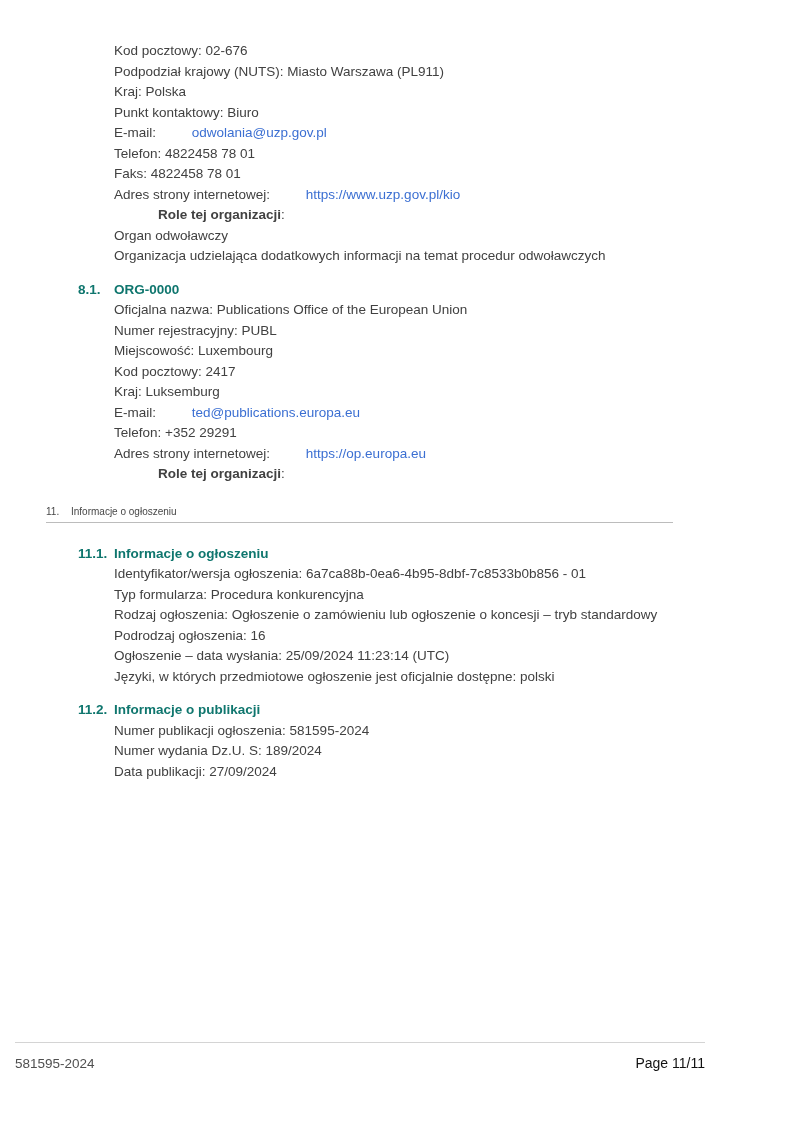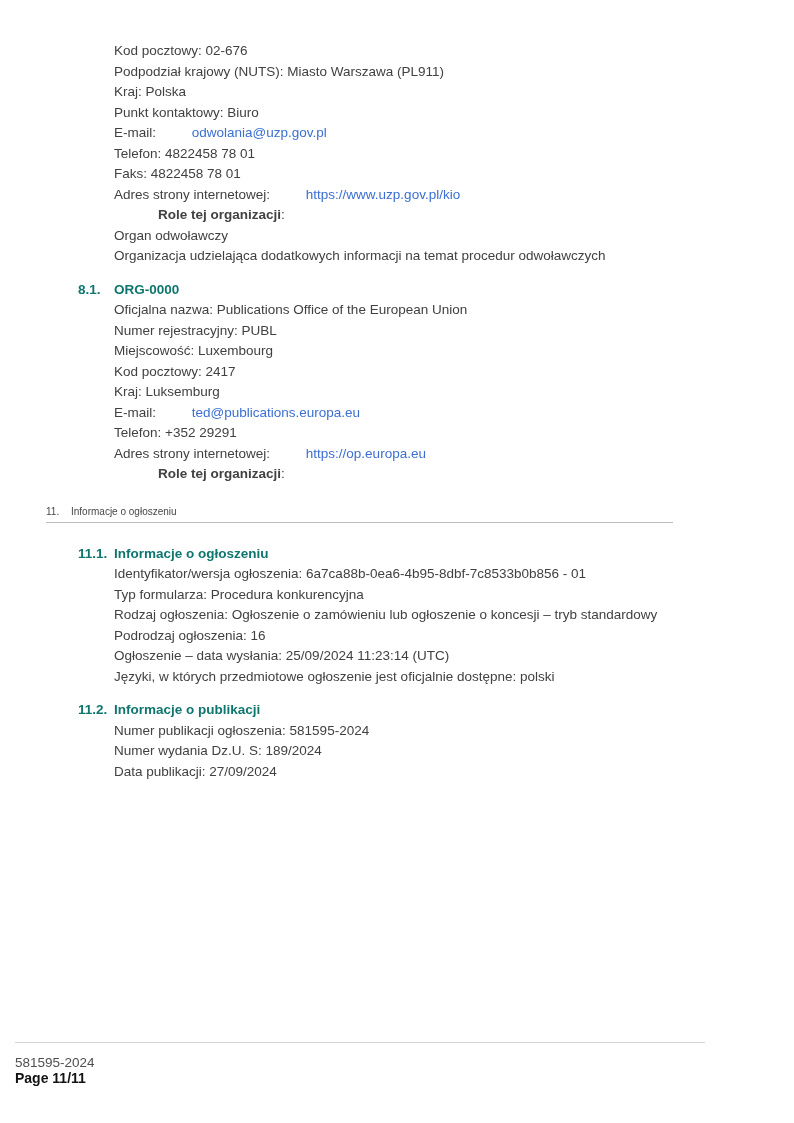--- a/index.html
+++ b/index.html
@@ -48,24 +48,23 @@
   .footer {
     position: absolute;
     left: 15px;
     right: 15px;
     top: 1042px;
     border-top: 1px solid #d4d4d4;
     padding-top: 12px;
     display: flex;
     justify-content: space-between;
     align-items: baseline;
-    flex-direction: column;
   }
   .footer .pubno { color: #4f4f4f; font-size: 13.5px; }
-  .footer .pg { color: #121212; font-size: 14px; font-weight: bold; }
+  .footer .pg { color: #121212; font-size: 14px; }
 </style>
 </head>
 <body>
 
 <div class="page">
   <div class="content">
 
     <div>
       <p class="ln">Kod pocztowy: 02-676</p>
       <p class="ln">Podpodział krajowy (NUTS): Miasto Warszawa (PL911)</p>

